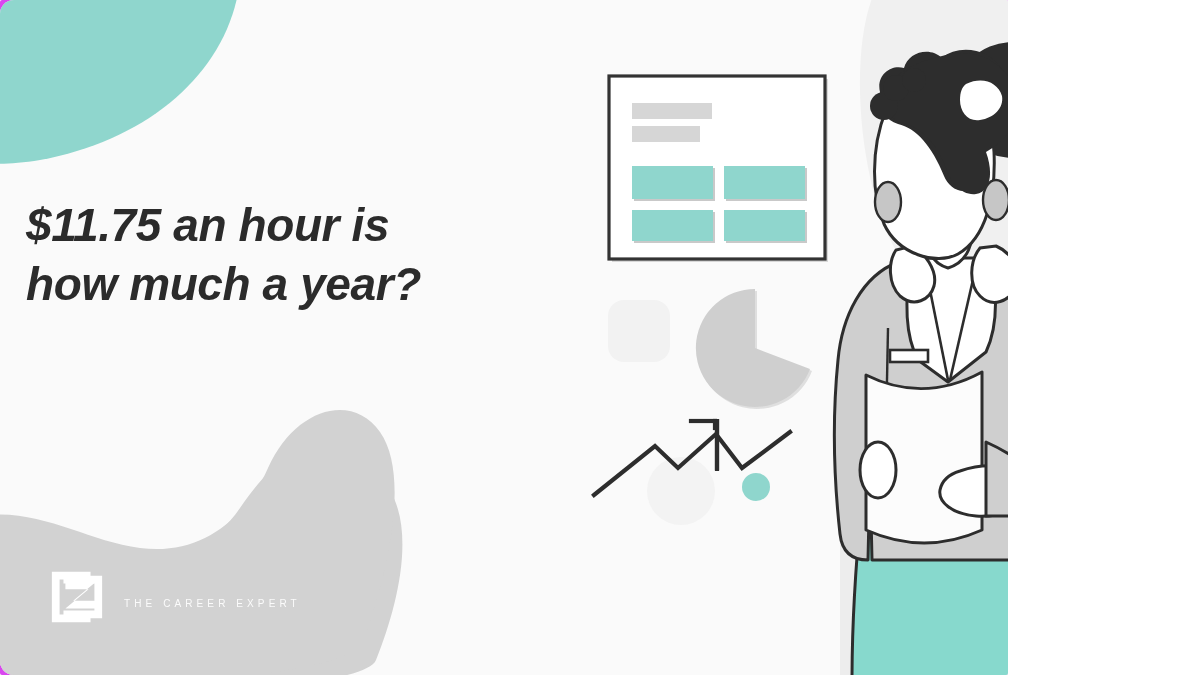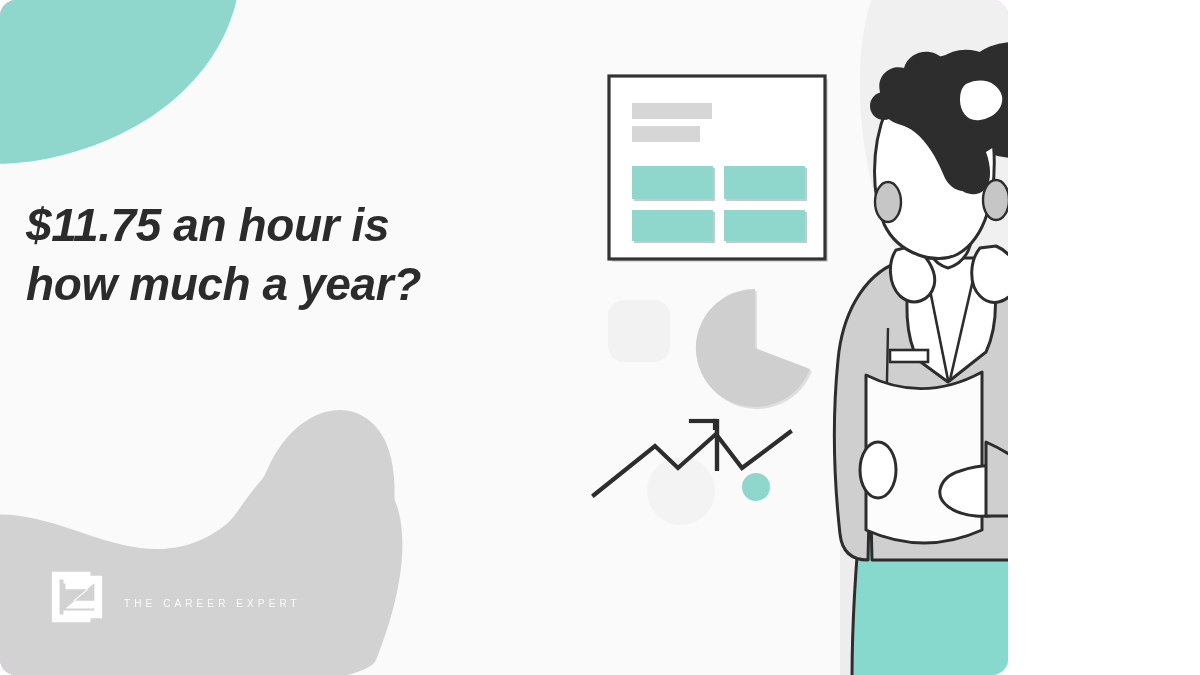--- a/index.html
+++ b/index.html
@@ -9,21 +9,21 @@
   }
   body {
     font-family: "Liberation Sans", sans-serif;
   }
   #canvas {
     position: relative;
     width: 1008px;
     height: 675px;
     overflow: hidden;
     background: #d946ef;
-    border-radius: 16px;
+    border-radius: 2px;
   }
   #bg-svg, #art-svg {
     position: absolute;
     left: 0;
     top: 0;
     width: 1200px;
     height: 675px;
   }
   #headline {
     position: absolute;

